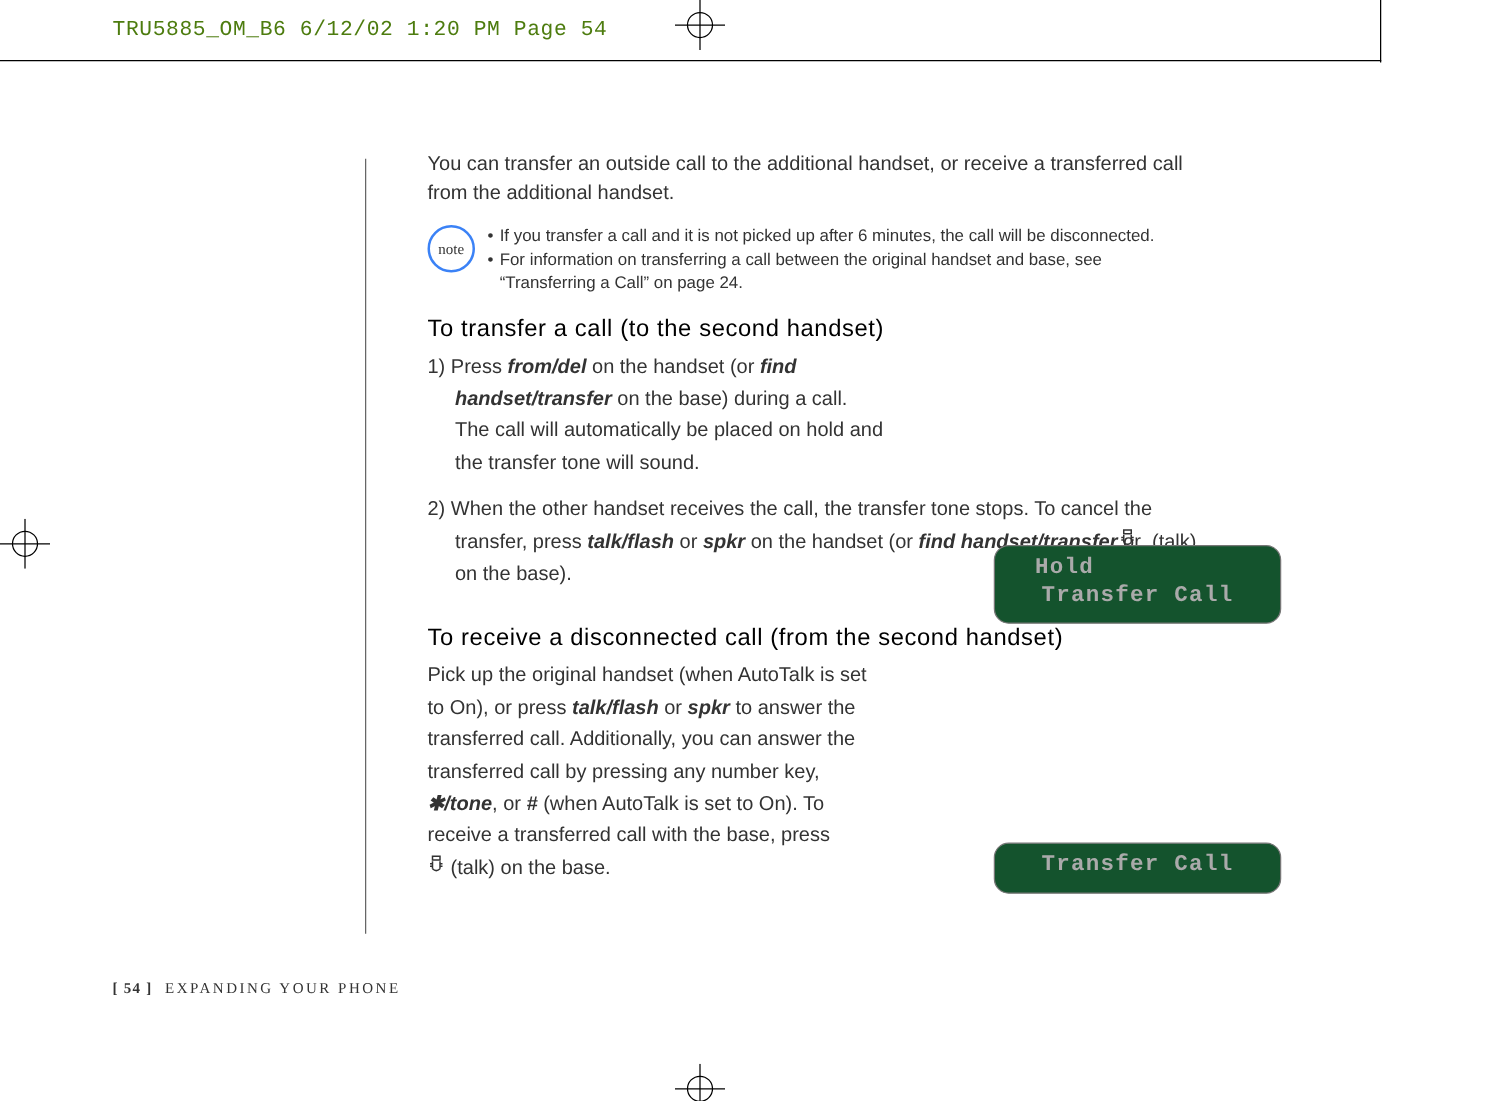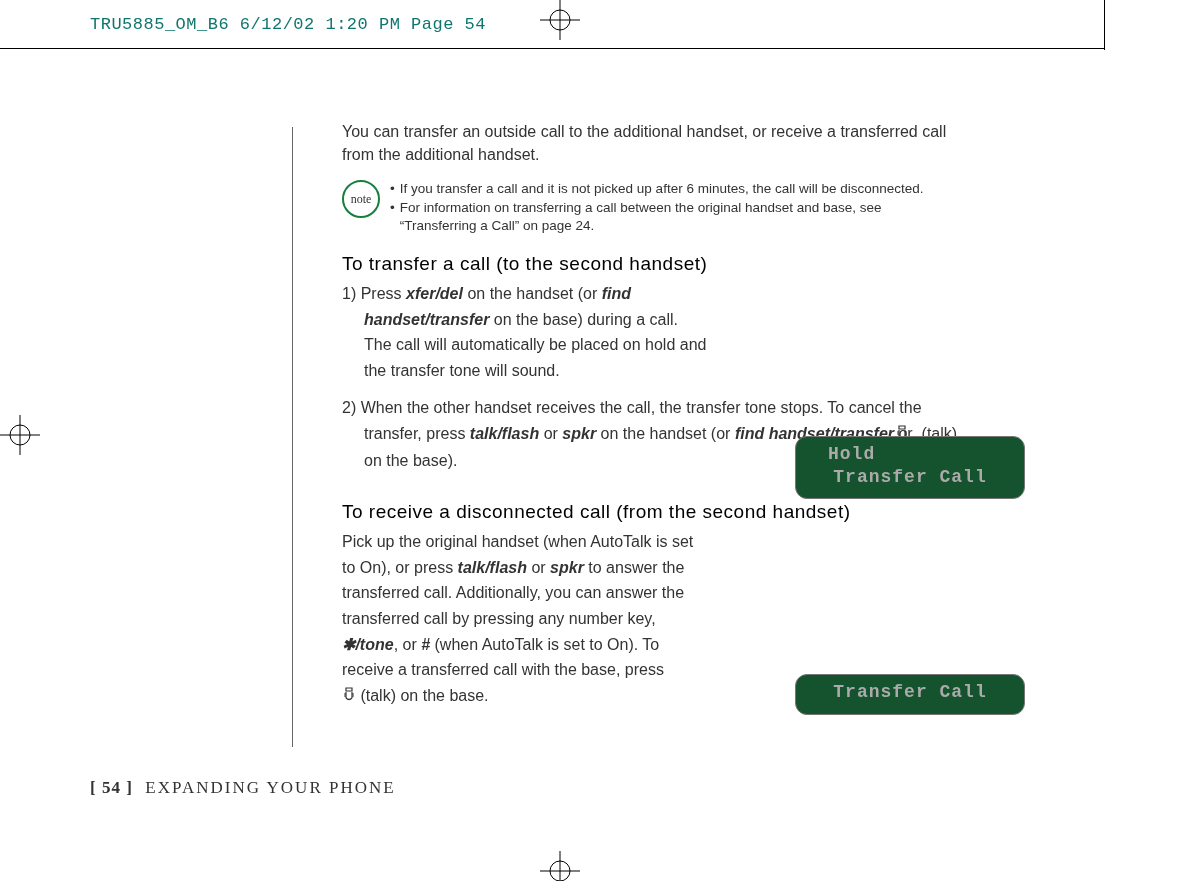--- a/index.html
+++ b/index.html
@@ -53,21 +53,21 @@
   .registration svg {
     display: block;
   }
   .header-text {
     position: absolute;
     top: 15px;
     left: 90px;
     font-family: 'Courier New', monospace;
     font-size: 17px;
     letter-spacing: 0.5px;
-    color: #0f766e;
+    color: #4d7c0f;
   }
   .content {
     position: absolute;
     top: 120px;
     left: 300px;
     width: 700px;
   }
   .rule-left {
     position: absolute;
     top: 127px;
@@ -93,21 +93,21 @@
   .note-block {
     margin: 0 42px 18px 42px;
     display: flex;
     align-items: flex-start;
     gap: 10px;
   }
   .note-icon {
     flex: 0 0 auto;
     width: 34px;
     height: 34px;
-    border: 2px solid #15803d;
+    border: 2px solid #3b82f6;
     border-radius: 50%;
     display: flex;
     align-items: center;
     justify-content: center;
     font-family: Georgia, serif;
     font-size: 12px;
     color: #333;
   }
   .note-list {
     font-family: 'Trebuchet MS', Verdana, sans-serif;
@@ -167,21 +167,21 @@
   }
   .lcd1 { top: 316px; right: -25px; }
   .lcd2 { top: 554px; right: -25px; }
   .lcd .l1 { text-align: left; padding-left:18px;}
   .lcd .l2 { text-align: center; }
   .footer {
     position: absolute;
     bottom: 83px;
     left: 90px;
     font-family: Georgia, serif;
-    font-size: 17px;
+    font-size: 12px;
     letter-spacing: 2px;
     color: #333;
   }
   .footer .pg {
     letter-spacing: 1px;
     font-weight: bold;
   }
   .talk-icon {
     display:inline-block;
     vertical-align: middle;
@@ -240,21 +240,21 @@
           <span>•</span>
           <span>For information on transferring a call between the original handset and base, see “Transferring a Call” on page 24.</span>
         </div>
     </div>
   </div>
 
   <h2>To transfer a call (to the second handset)</h2>
 
   <div class="step" style="padding-right:250px;">
     <div class="step-inner">
-      <span>1)</span>&nbsp;<span>Press </span><b class="key">xfer/del</b><span> on the handset (or </span><b class="key">find handset/transfer</b><span> on the base) during a call. The call will automatically be placed on hold and the transfer tone will sound.</span>
+      <span>1)</span>&nbsp;<span>Press </span><b class="key">from/del</b><span> on the handset (or </span><b class="key">find handset/transfer</b><span> on the base) during a call. The call will automatically be placed on hold and the transfer tone will sound.</span>
     </div>
   </div>
 
   <div class="step">
     <div class="step-inner">
       <span>2)</span>&nbsp;<span>When the other handset receives the call, the transfer tone stops. To cancel the transfer, press </span><b class="key">talk/flash</b><span> or </span><b class="key">spkr</b><span> on the handset (or </span><b class="key">find handset/transfer</b><span> or </span><span class="talk-icon"><svg width="14" height="16">
             <g stroke="#333" stroke-width="1.2" fill="none">
               <path d="M4 2 h6 v3 h-6 z"></path>
               <line x1="4" y1="6" x2="4" y2="12"></line>
               <line x1="10" y1="6" x2="10" y2="12"></line>

